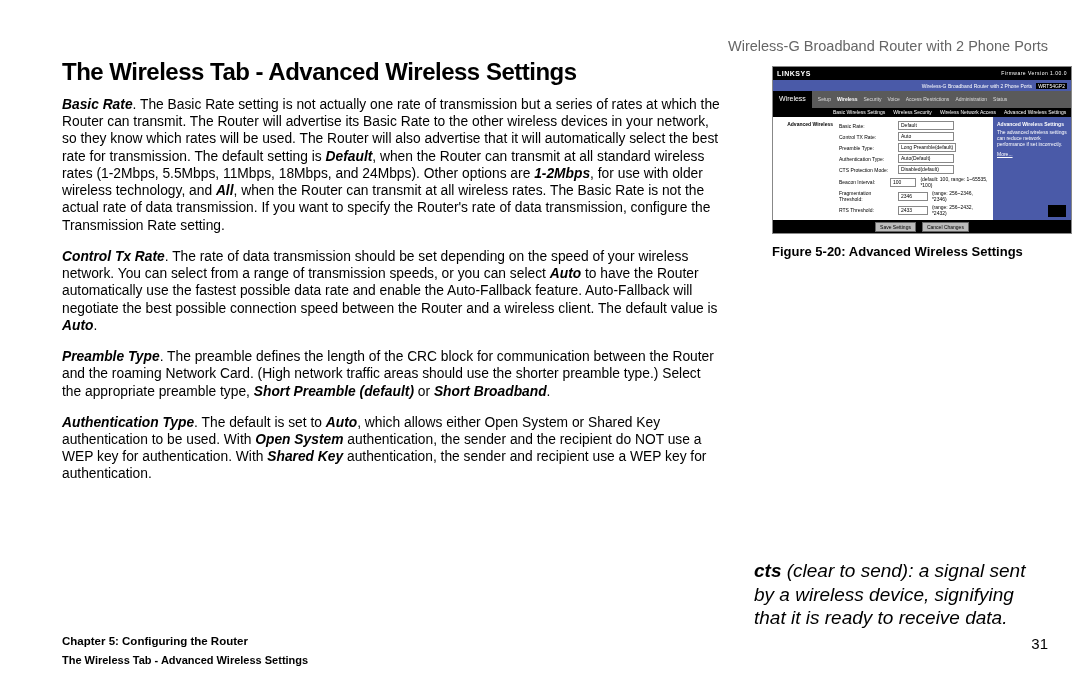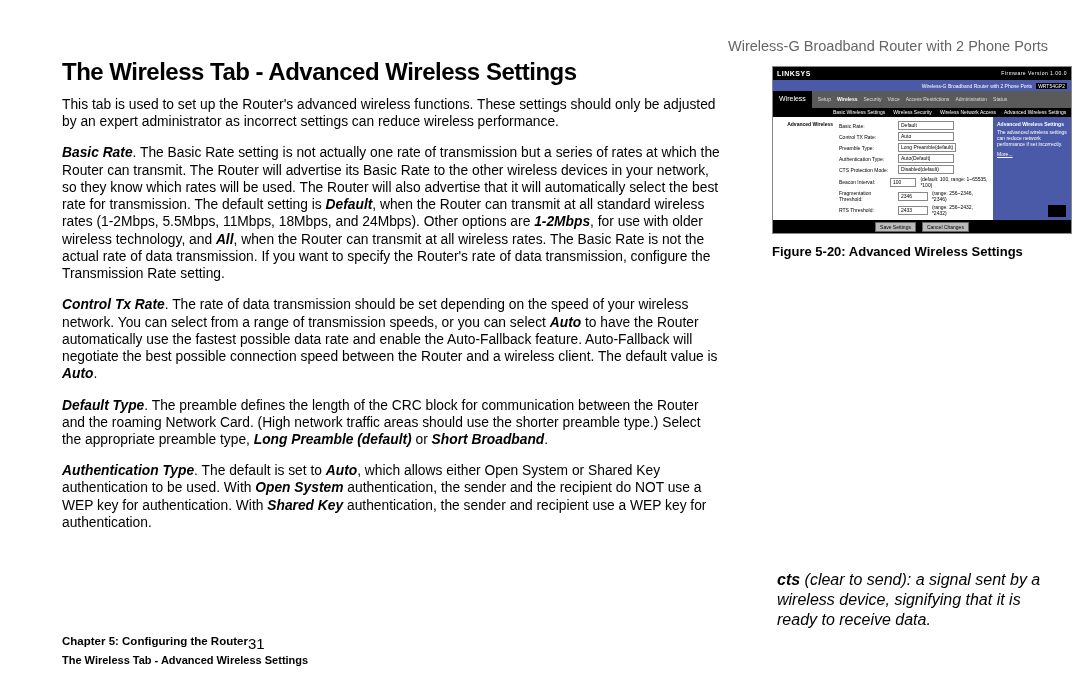--- a/index.html
+++ b/index.html
@@ -190,38 +190,38 @@
     background: #000;
   }
   .figure-caption {
     font-size: 13px;
     font-weight: bold;
     margin-top: 10px;
     text-align: left;
   }
   .glossary {
     position: absolute;
-    right: 25px;
+    right: 48px;
     bottom: 68px;
     width: 278px;
-    font-size: 16px;
+    font-size: 19px;
     font-style: italic;
     line-height: 1.25;
   }
   .glossary b { font-weight: bold; font-style: italic; }
   .footer {
     position: absolute;
     left: 62px;
     right: 32px;
     bottom: 32px;
     border-top: 0;
   }
   .footer-line1 {
     display: flex;
-    justify-content: flex-start;
+    justify-content: space-between;
     font-size: 11.5px;
     font-weight: bold;
   }
   .footer-line2 {
     font-size: 11px;
     font-weight: bold;
     margin-top: 2px;
   }
   .pagenum {
     font-weight: normal;
@@ -230,32 +230,31 @@
 </style>
 </head>
 <body>
 
 <div class="page">
   <div class="header-right">Wireless-G Broadband Router with 2 Phone Ports</div>
 
   <div class="main-heading">The Wireless Tab - Advanced Wireless Settings</div>
 
   <div class="body-col">
-    <p>This tab is used to set up the Router's advanced wireless functions. These settings should only be adjusted by an expert administrator as incorrect settings can reduce wireless performance.</p>
 
     <p>
       <b>Basic Rate</b><span>. The Basic Rate setting is not actually one rate of transmission but a series of rates at which the Router can transmit. The Router will advertise its Basic Rate to the other wireless devices in your network, so they know which rates will be used. The Router will also advertise that it will automatically select the best rate for transmission. The default setting is </span><b>Default</b><span>, when the Router can transmit at all standard wireless rates (1-2Mbps, 5.5Mbps, 11Mbps, 18Mbps, and 24Mbps). Other options are </span><b>1-2Mbps</b><span>, for use with older wireless technology, and </span><b>All</b><span>, when the Router can transmit at all wireless rates. The Basic Rate is not the actual rate of data transmission. If you want to specify the Router's rate of data transmission, configure the Transmission Rate setting.</span>
     </p>
 
     <p>
       <b>Control Tx Rate</b><span>. The rate of data transmission should be set depending on the speed of your wireless network. You can select from a range of transmission speeds, or you can select </span><b>Auto</b><span> to have the Router automatically use the fastest possible data rate and enable the Auto-Fallback feature. Auto-Fallback will negotiate the best possible connection speed between the Router and a wireless client. The default value is </span><b>Auto</b><span>.</span>
     </p>
 
     <p>
-      <b>Default Type</b><span>. The preamble defines the length of the CRC block for communication between the Router and the roaming Network Card. (High network traffic areas should use the shorter preamble type.) Select the appropriate preamble type, </span><b>Long Preamble (default)</b><span> or </span><b>Short Broadband</b><span>.</span>
+      <b>Preamble Type</b><span>. The preamble defines the length of the CRC block for communication between the Router and the roaming Network Card. (High network traffic areas should use the shorter preamble type.) Select the appropriate preamble type, </span><b>Short Preamble (default)</b><span> or </span><b>Short Broadband</b><span>.</span>
     </p>
 
     <p>
       <b>Authentication Type</b><span>. The default is set to </span><b>Auto</b><span>, which allows either Open System or Shared Key authentication to be used. With </span><b>Open System</b><span> authentication, the sender and the recipient do NOT use a WEP key for authentication. With </span><b>Shared Key</b><span> authentication, the sender and recipient use a WEP key for authentication.</span>
     </p>
 
   </div>
 
   <div class="figure">
     <div class="figure-img" style="position:relative;">

